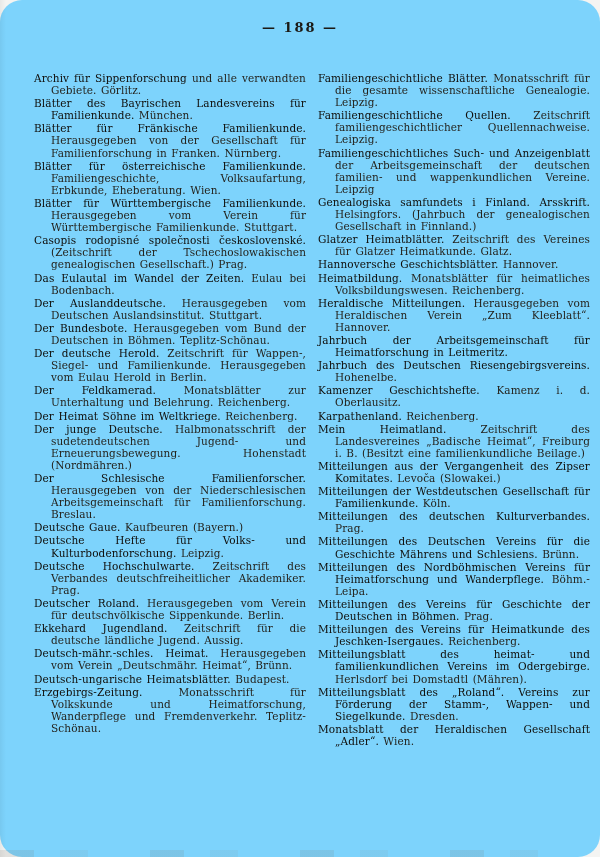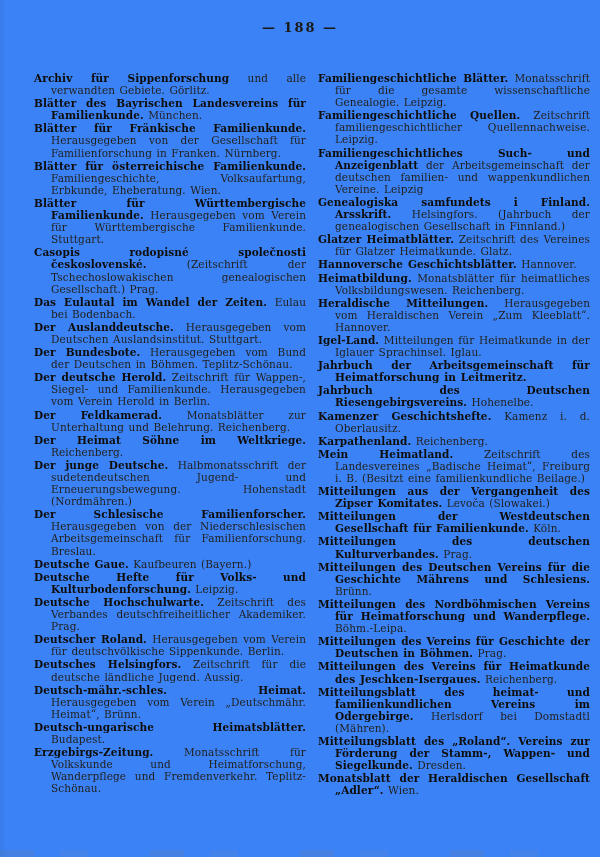--- a/index.html
+++ b/index.html
@@ -5,23 +5,24 @@
   html,body{margin:0;padding:0;}
   body{
     width:600px;height:857px;
     background:#f4f4f2;
     font-family:"DejaVu Serif","Liberation Serif",serif;
     overflow:hidden;
   }
   .page{
     position:relative;
     width:600px;height:857px;
-    background:#3b82f6;
+    background:#7dd3fc;
     color:#17150f;
     box-sizing:border-box;
+    border-radius:22px;
   }
   .pageno{
     position:absolute;
     top:20px;left:0;right:0;
     text-align:center;
     font-size:13px;
     font-weight:bold;
     letter-spacing:2px;
     color:#1b1914;
   }
@@ -40,21 +41,21 @@
     margin:0 0 1px 0;
     padding-left:17px;
     text-indent:-17px;
     font-size:10.5px;
     line-height:12.1px;
     text-align:justify;
     word-spacing:1px;
     letter-spacing:0.1px;
   }
   .entry .t{
-    font-weight:bold;
+    font-weight:normal;
     color:#0f0d09;
   }
   .entry .r{
     font-weight:normal;
     color:#221f18;
   }
   .smudge{
     position:absolute;
     left:0;bottom:0;
     width:100%;height:7px;
@@ -94,39 +95,39 @@
 
   <p class="entry"><b class="t">Casopis rodopisné společnosti československé.</b> <span class="r">(Zeitschrift der Tschechoslowakischen genealogischen Gesellschaft.) Prag.</span></p>
 
 
   <p class="entry"><b class="t">Das Eulautal im Wandel der Zeiten.</b> <span class="r">Eulau bei Bodenbach.</span></p>
 
   <p class="entry"><b class="t">Der Auslanddeutsche.</b> <span class="r">Herausgegeben vom Deutschen Auslandsinstitut. Stuttgart.</span></p>
 
   <p class="entry"><b class="t">Der Bundesbote.</b> <span class="r">Herausgegeben vom Bund der Deutschen in Böhmen. Teplitz-Schönau.</span></p>
 
-  <p class="entry"><b class="t">Der deutsche Herold.</b> <span class="r">Zeitschrift für Wappen-, Siegel- und Familienkunde. Herausgegeben vom Verein Herold in Berlin.</span></p>
+  <p class="entry"><b class="t">Der deutsche Herold.</b> <span class="r">Zeitschrift für Wappen-, Siegel- und Familienkunde. Herausgegeben vom Eulau Herold in Berlin.</span></p>
 
   <p class="entry"><b class="t">Der Feldkamerad.</b> <span class="r">Monatsblätter zur Unterhaltung und Belehrung. Reichenberg.</span></p>
 
   <p class="entry"><b class="t">Der Heimat Söhne im Weltkriege.</b> <span class="r">Reichenberg.</span></p>
 
   <p class="entry"><b class="t">Der junge Deutsche.</b> <span class="r">Halbmonatsschrift der sudetendeutschen Jugend- und Erneuerungsbewegung. Hohenstadt (Nordmähren.)</span></p>
 
   <p class="entry"><b class="t">Der Schlesische Familienforscher.</b> <span class="r">Herausgegeben von der Niederschlesischen Arbeitsgemeinschaft für Familienforschung. Breslau.</span></p>
 
   <p class="entry"><b class="t">Deutsche Gaue.</b> <span class="r">Kaufbeuren (Bayern.)</span></p>
 
   <p class="entry"><b class="t">Deutsche Hefte für Volks- und Kulturbodenforschung.</b> <span class="r">Leipzig.</span></p>
 
   <p class="entry"><b class="t">Deutsche Hochschulwarte.</b> <span class="r">Zeitschrift des Verbandes deutschfreiheitlicher Akademiker. Prag.</span></p>
 
   <p class="entry"><b class="t">Deutscher Roland.</b> <span class="r">Herausgegeben vom Verein für deutschvölkische Sippenkunde. Berlin.</span></p>
 
-  <p class="entry"><b class="t">Deutsches Helsingfors.</b> <span class="r">Zeitschrift für die deutsche ländliche Jugend. Aussig.</span></p>
+  <p class="entry"><b class="t">Ekkehard Jugendland.</b> <span class="r">Zeitschrift für die deutsche ländliche Jugend. Aussig.</span></p>
 
   <p class="entry"><b class="t">Deutsch-mähr.-schles. Heimat.</b> <span class="r">Herausgegeben vom Verein „Deutschmähr. Heimat“, Brünn.</span></p>
 
   <p class="entry"><b class="t">Deutsch-ungarische Heimatsblätter.</b> <span class="r">Budapest.</span></p>
 
 
   <p class="entry"><b class="t">Erzgebirgs-Zeitung.</b> <span class="r">Monatsschrift für Volkskunde und Heimatforschung, Wanderpflege und Fremdenverkehr. Teplitz-Schönau.</span></p>
 
 </div>
     <div class="col">
@@ -140,21 +141,20 @@
 
   <p class="entry"><b class="t">Glatzer Heimatblätter.</b> <span class="r">Zeitschrift des Vereines für Glatzer Heimatkunde. Glatz.</span></p>
 
   <p class="entry"><b class="t">Hannoversche Geschichtsblätter.</b> <span class="r">Hannover.</span></p>
 
   <p class="entry"><b class="t">Heimatbildung.</b> <span class="r">Monatsblätter für heimatliches Volksbildungswesen. Reichenberg.</span></p>
 
 
   <p class="entry"><b class="t">Heraldische Mitteilungen.</b> <span class="r">Herausgegeben vom Heraldischen Verein „Zum Kleeblatt“. Hannover.</span></p>
 
-  <p class="entry"><b class="t">Igel-Land.</b> <span class="r">Mitteilungen für Heimatkunde in der Iglauer Sprachinsel. Iglau.</span></p>
 
   <p class="entry"><b class="t">Jahrbuch der Arbeitsgemeinschaft für Heimatforschung in Leitmeritz.</b> </p>
 
   <p class="entry"><b class="t">Jahrbuch des Deutschen Riesengebirgsvereins.</b> <span class="r">Hohenelbe.</span></p>
 
   <p class="entry"><b class="t">Kamenzer Geschichtshefte.</b> <span class="r">Kamenz i. d. Oberlausitz.</span></p>
 
   <p class="entry"><b class="t">Karpathenland.</b> <span class="r">Reichenberg.</span></p>
 
   <p class="entry"><b class="t">Mein Heimatland.</b> <span class="r">Zeitschrift des Landesvereines „Badische Heimat“, Freiburg i. B. (Besitzt eine familienkundliche Beilage.)</span></p>

